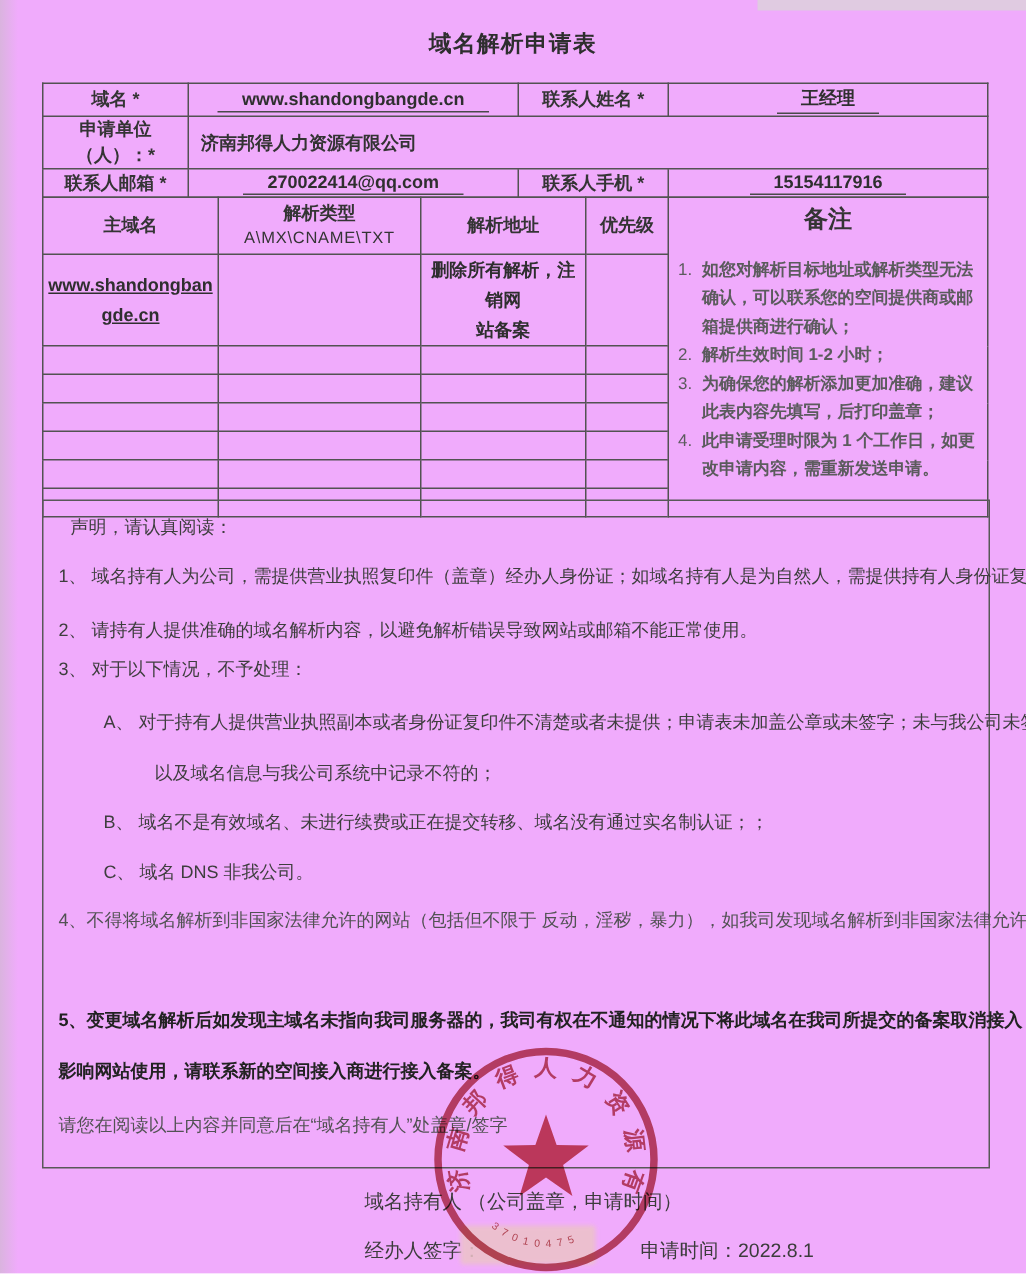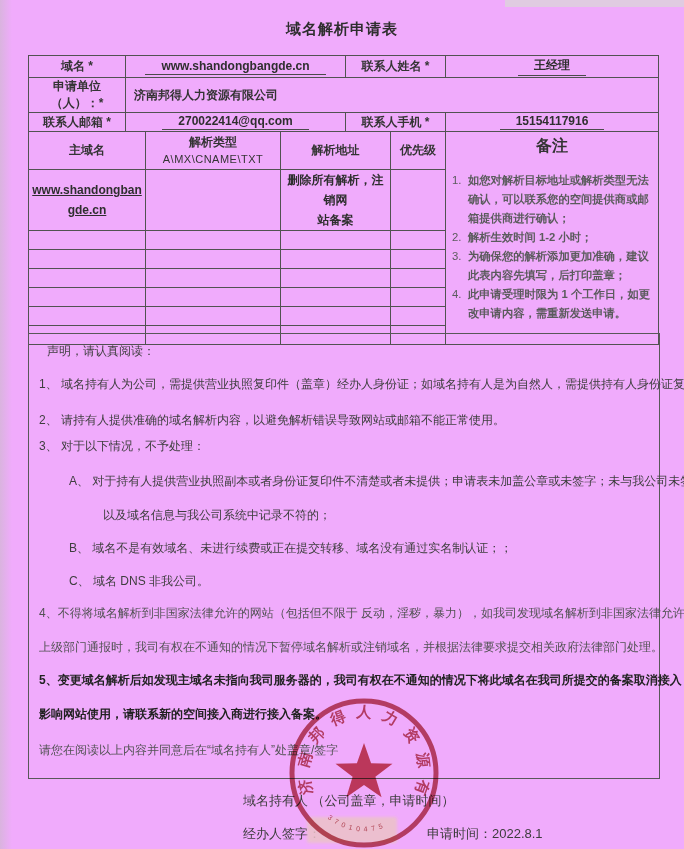--- a/index.html
+++ b/index.html
@@ -184,21 +184,20 @@
   <div class="decl">
     <div class="dl intro" style="top:9px">声明，请认真阅读：</div>
     <div class="dl" style="top:42px">1、 域名持有人为公司，需提供营业执照复印件（盖章）经办人身份证；如域名持有人是为自然人，需提供持有人身份证复印件。</div>
     <div class="dl" style="top:78px">2、 请持有人提供准确的域名解析内容，以避免解析错误导致网站或邮箱不能正常使用。</div>
     <div class="dl" style="top:104px">3、 对于以下情况，不予处理：</div>
     <div class="dl ind-a" style="top:139px">A、 对于持有人提供营业执照副本或者身份证复印件不清楚或者未提供；申请表未加盖公章或未签字；未与我公司未签订合同</div>
     <div class="dl ind-a2" style="top:173px">以及域名信息与我公司系统中记录不符的；</div>
     <div class="dl ind-a" style="top:206px">B、 域名不是有效域名、未进行续费或正在提交转移、域名没有通过实名制认证；；</div>
     <div class="dl ind-a" style="top:239px">C、 域名 DNS 非我公司。</div>
     <div class="dl faded" style="top:271px">4、不得将域名解析到非国家法律允许的网站（包括但不限于 反动，淫秽，暴力），如我司发现域名解析到非国家法律允许内容或</div>
-    <div class="dl faded" style="top:305px">上级部门通报时，我司有权在不通知的情况下暂停域名解析或注销域名，并根据法律要求提交相关政府法律部门处理。</div>
     <div class="dl bold" style="top:338px">5、变更域名解析后如发现主域名未指向我司服务器的，我司有权在不通知的情况下将此域名在我司所提交的备案取消接入，为不</div>
     <div class="dl bold" style="top:372px">影响网站使用，请联系新的空间接入商进行接入备案。</div>
     <div class="dl faded" style="top:408px">请您在阅读以上内容并同意后在“域名持有人”处盖章/签字</div>
   </div>
 
   <div class="holder-line">域名持有人 （公司盖章，申请时间）</div>
   <div class="agent-line">经办人签字：</div>
   <div class="redaction"></div>
   <div class="date-line">
     <span>申请时间：</span><span>2022.8.1</span>

